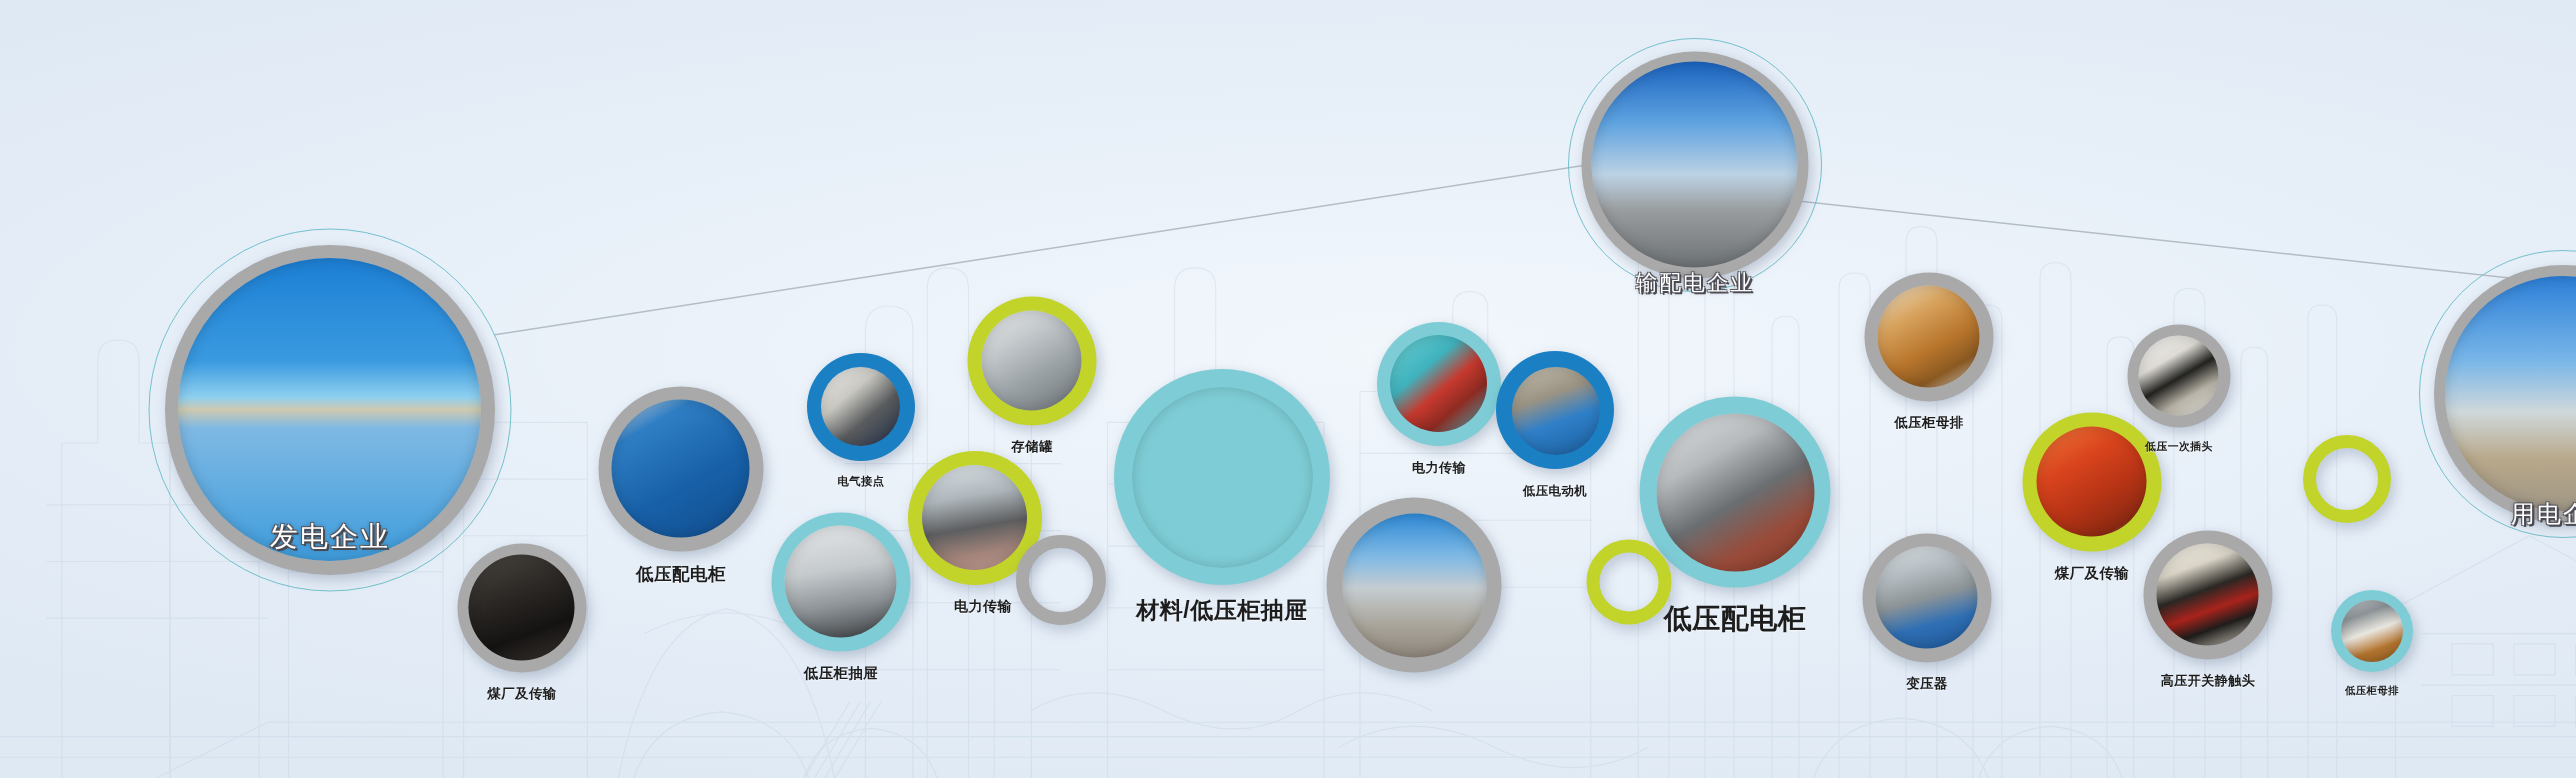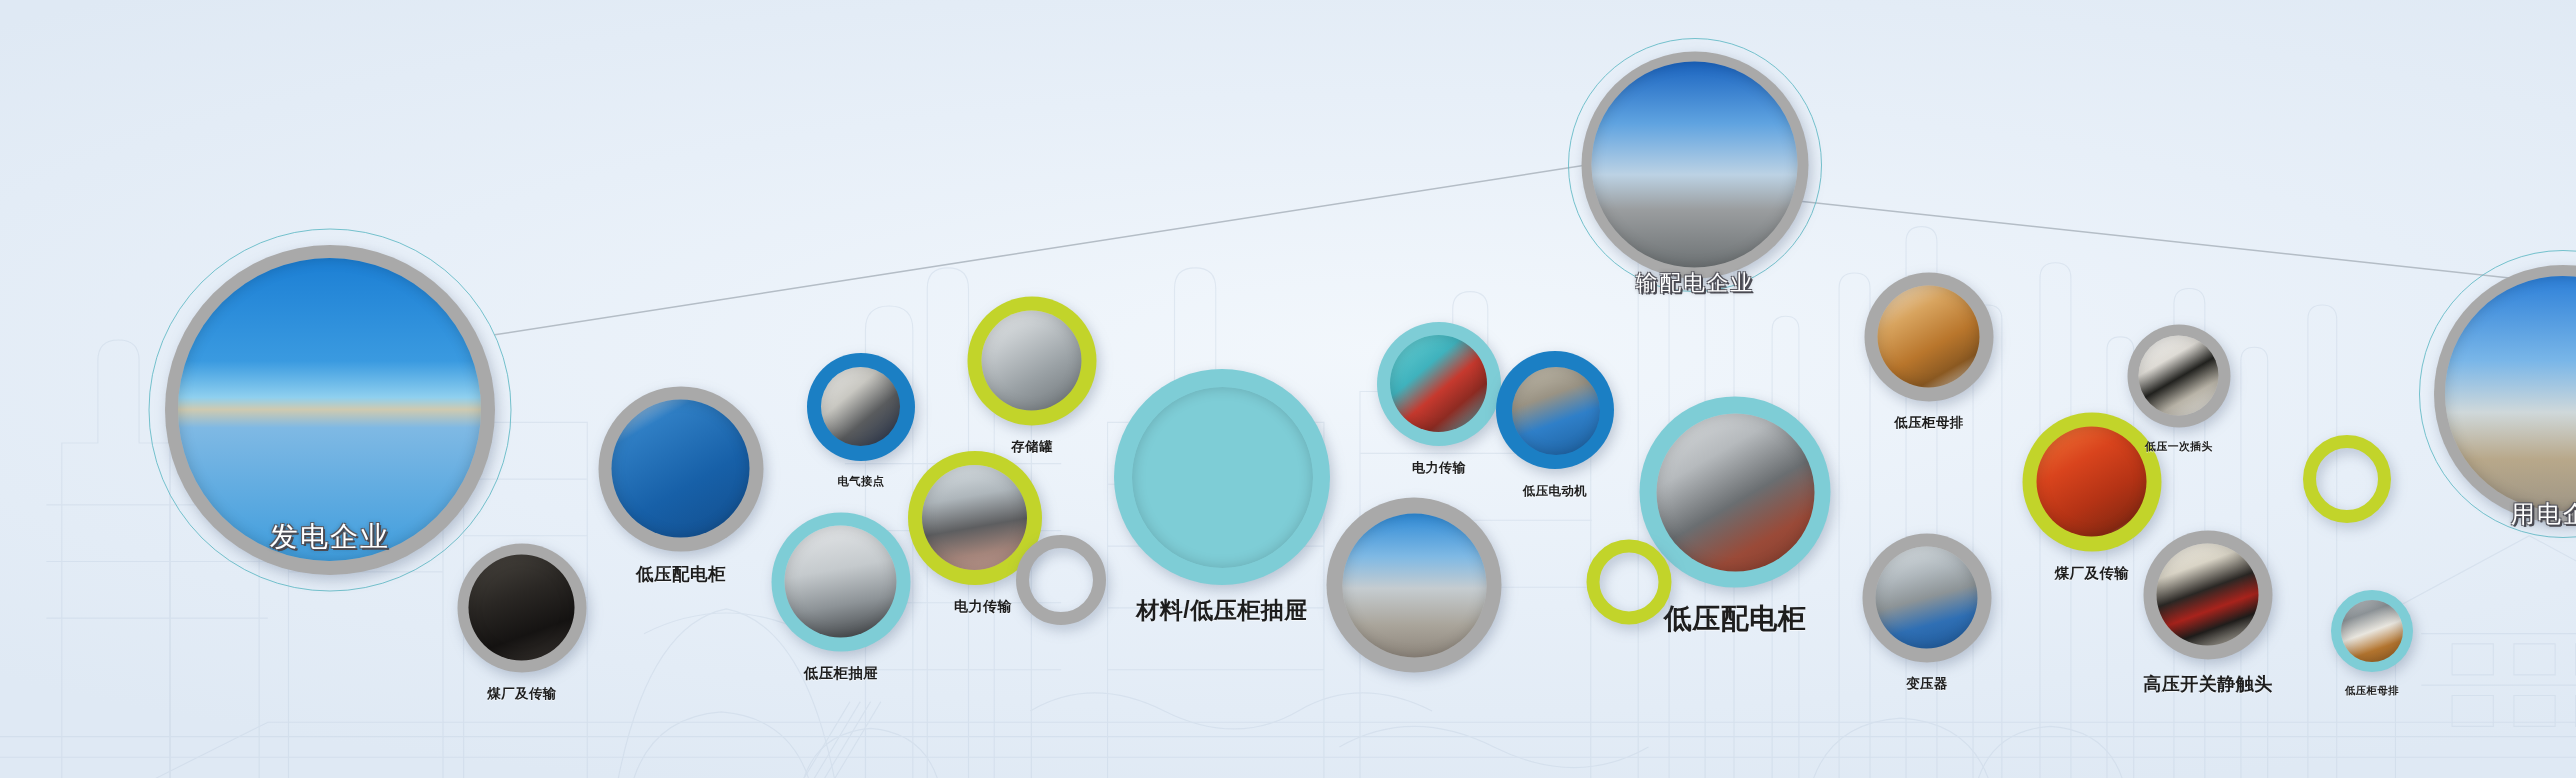--- a/index.html
+++ b/index.html
@@ -277,21 +277,21 @@
         <div class="ring" style="width: 103px; height: 103px; background: rgb(169, 169, 169);">
           <div class="photo" style="left: 11.3px; top: 11.3px; width: 80px; height: 80px; background-image: linear-gradient(150deg, rgb(244, 244, 242) 0%, rgb(222, 219, 213) 32%, rgb(34, 34, 31) 52%, rgb(185, 180, 168) 72%, rgb(239, 238, 234) 100%);"></div>
         </div>
       </div>
       <div class="caption" style="left: 2179px; top: 440px; font-size: 10.8px; color: rgb(29, 29, 29);">低压一次插头</div>
       <div class="node" style="left: 2208px; top: 595px;">
         <div class="ring" style="width: 129px; height: 129px; background: rgb(169, 169, 169);">
           <div class="photo" style="left: 13.4px; top: 13.4px; width: 102px; height: 102px; background-image: linear-gradient(160deg, rgb(242, 239, 230) 0%, rgb(217, 212, 198) 26%, rgb(42, 39, 36) 46%, rgb(168, 35, 28) 62%, rgb(31, 29, 27) 76%, rgb(233, 228, 214) 100%);"></div>
         </div>
       </div>
-      <div class="caption" style="left: 2208px; top: 672px; font-size: 18px; color: rgb(29, 29, 29); text-align: center;">高压开关静触头</div>
+      <div class="caption" style="left: 2208px; top: 672px; font-size: 13px; color: rgb(29, 29, 29); text-align: center;">高压开关静触头</div>
       <div class="node" style="left: 2372px; top: 631px;">
         <div class="ring" style="width: 82px; height: 82px; background: rgb(126, 205, 214);">
           <div class="photo" style="left: 10.3px; top: 10.3px; width: 62px; height: 62px; background-image: linear-gradient(160deg, rgb(200, 205, 209) 0%, rgb(141, 147, 151) 26%, rgb(233, 230, 223) 50%, rgb(180, 117, 47) 74%, rgb(141, 90, 34) 100%);"></div>
         </div>
       </div>
       <div class="caption" style="left: 2372px; top: 684px; font-size: 10.3px; color: rgb(29, 29, 29);">低压柜母排</div>
       <div class="node" style="left: 1061px; top: 580px;">
         <div class="ring hollow" style="width: 90px; height: 90px; border: 13.4px solid rgb(169, 169, 169);"></div>
       </div>
       <div class="node" style="left: 1629px; top: 582px;">

